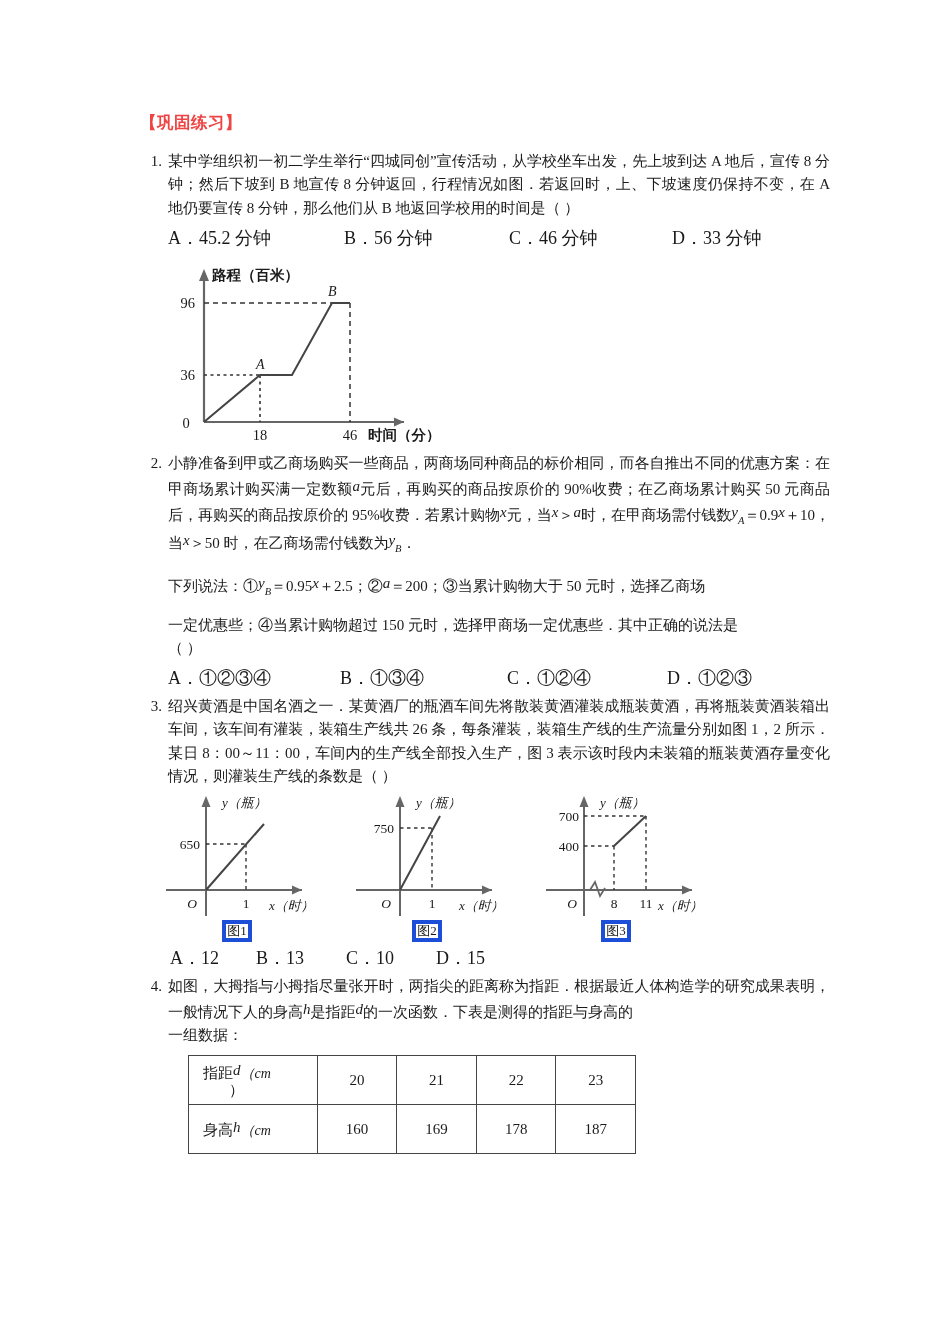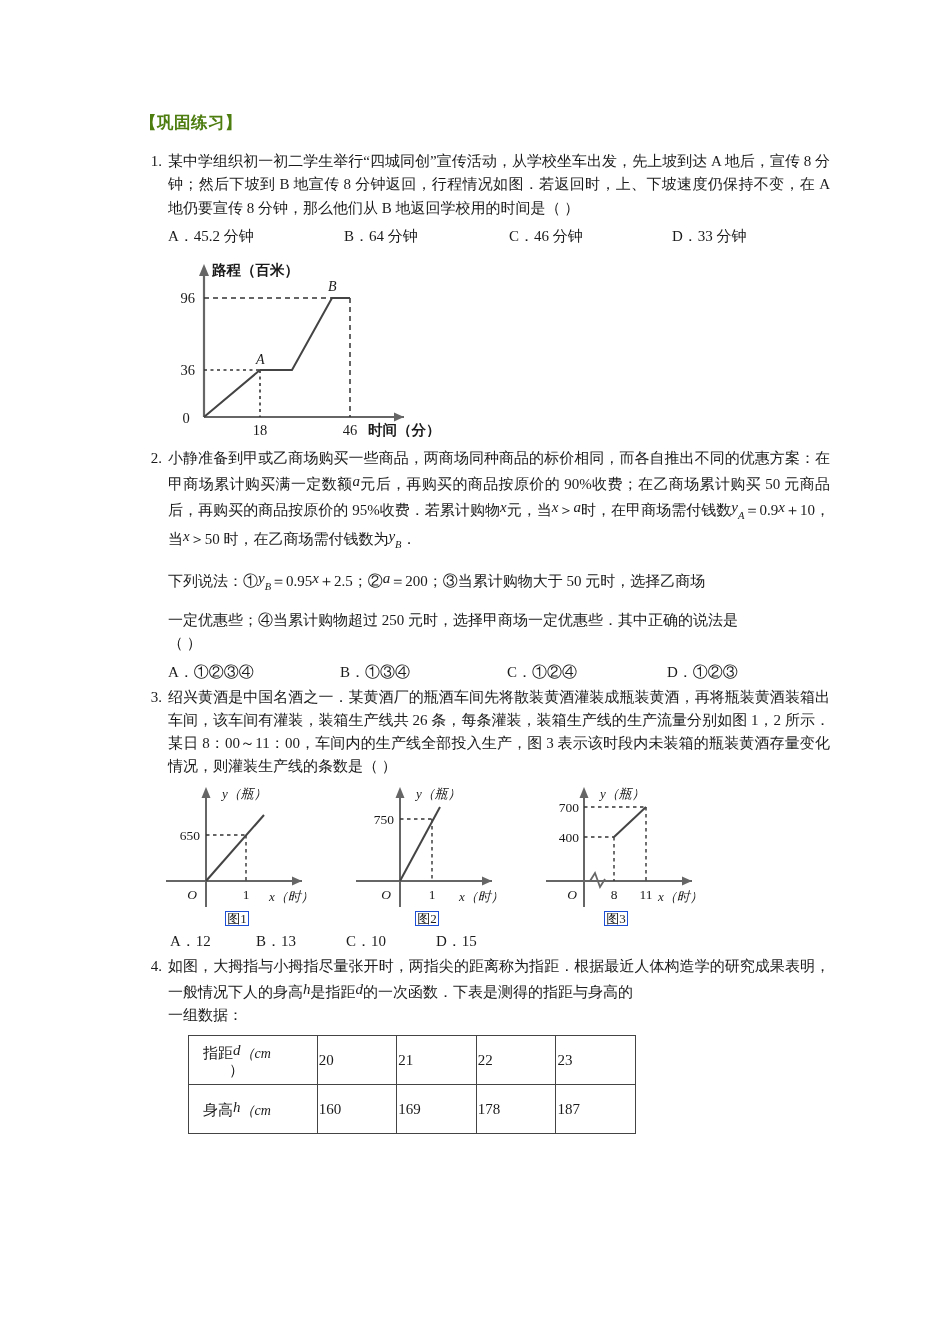--- a/index.html
+++ b/index.html
@@ -23,21 +23,21 @@
   }
   .content {
     position: absolute;
     left: 140px;
     top: 112px;
     width: 690px;
   }
 
   
   .section-head {
-    color: #4d7c0f;
+    color: #ef4444;
     font-weight: bold;
     font-size: 16.5px;
     letter-spacing: .5px;
     margin: 0 0 16px 0;
     font-family: "DejaVu Sans", "Liberation Sans", sans-serif;
   }
   .subhead {
     font-weight: bold;
     font-size: 16px;
     margin: 0 0 9px 0;
@@ -57,21 +57,21 @@
     position: absolute;
     left: 0;
     top: 0;
     width: 22px;
     text-align: right;
     font-size: 15px;
   }
   .q-body { display: block; }
   .opts {
     padding-left: 28px;
-    font-size: 15px;
+    font-size: 18px;
     line-height: 1.6;
     display: flex;
     margin: 2px 0 0 0;
   }
   .opts .opt { display: inline-block; }
   .opts.w1 .opt:nth-child(1) { width: 176px; }
   .opts.w1 .opt:nth-child(2) { width: 165px; }
   .opts.w1 .opt:nth-child(3) { width: 163px; }
   .opts.w2 .opt:nth-child(1) { width: 172px; }
   .opts.w2 .opt:nth-child(2) { width: 167px; }
@@ -106,36 +106,36 @@
     margin: 2px 0 0 22px;
   }
   .fig3-cell { position: relative; }
   .fig-caption {
     text-align: center;
     font-size: 14px;
     margin-top: -4px;
   }
   .fig-caption .boxed {
     display: inline-block;
-    border: 1px solid #1d4ed8;
+    border: 4px solid #1d4ed8;
     padding: 0 1px;
     line-height: 1.05;
     font-size: 13px;
   }
 
   
   .data-table {
     border-collapse: collapse;
     margin: 8px 0 0 48px;
     width: 448px;
   }
   .data-table td {
     border: 1.6px solid #444;
     height: 46px;
-    text-align: left;
+    text-align: center;
     font-size: 15px;
   }
   .data-table td.head-cell {
     width: 120px;
     text-align: left;
     padding-left: 14px;
     line-height: 1.15;
   }
   .data-table td.val { width: 82px; }
   .unit-it { font-style: italic; font-size: 14px; }
@@ -147,21 +147,21 @@
   <div class="content">
 
     <div class="section-head">【巩固练习】</div>
 
     <div class="q">
       <span class="q-num">1.</span>
       <span class="q-body">某中学组织初一初二学生举行“四城同创”宣传活动，从学校坐车出发，先上坡到达 A 地后，宣传 8 分钟；然后下坡到 B 地宣传 8 分钟返回，行程情况如图．若返回时，上、下坡速度仍保持不变，在 A 地仍要宣传 8 分钟，那么他们从 B 地返回学校用的时间是（ ）</span>
     </div>
     <div class="opts w1">
       <span class="opt">A．45.2 分钟</span>
-      <span class="opt">B．64 分钟</span>
+      <span class="opt">B．56 分钟</span>
       <span class="opt">C．46 分钟</span>
       <span class="opt">D．33 分钟</span>
     </div>
 
     <div class="fig1-wrap">
       <svg width="330" height="185" viewBox="0 0 330 185">
 
         <line x1="40" y1="165" x2="240" y2="165" stroke="#666" stroke-width="2.2"></line>
         <polygon points="240,165 230,160.5 230,169.5" fill="#666"></polygon>
         <line x1="40" y1="165" x2="40" y2="18" stroke="#666" stroke-width="2.2"></line>
@@ -192,21 +192,21 @@
         <span>小静准备到甲或乙商场购买一些商品，两商场同种商品的标价相同，而各自推出不同的</span><span>优惠方案：在甲商场累计购买满一定数额</span><span class="supvar">a</span><span>元后，再购买的商品按原价的 90%收费；在</span><span>乙商场累计购买 50 元商品后，再购买的商品按原价的 95%收费．若累计购物</span><span class="supvar">x</span><span>元，当</span><span class="supvar">x</span><span>＞</span><span class="supvar">a</span><span>时，在甲商场需付钱数</span><span class="eqvar">y</span><sub class="vr">A</sub><span>＝0.9</span><span class="supvar">x</span><span>＋10，当</span><span class="supvar">x</span><span>＞50 时，在乙商场需付钱数为</span><span class="eqvar">y</span><sub class="vr">B</sub><span>．</span>
       </span>
     </div>
 
     <div class="q" style="padding-left:28px; margin-top:14px;">
       <span class="q-body">
         <span>下列说法：①</span><span class="eqvar">y</span><sub class="vr">B</sub><span>＝0.95</span><span class="supvar">x</span><span>＋2.5；②</span><span class="supvar">a</span><span>＝200；③当累计购物大于 50 元时，选择乙商场</span>
       </span>
     </div>
     <div class="q" style="padding-left:28px; margin-top:14px;">
-      <span>一定优惠些；④当累计购物超过 250 元时，选择甲商场一定优惠些．其中正确的说法是</span><br>
+      <span>一定优惠些；④当累计购物超过 150 元时，选择甲商场一定优惠些．其中正确的说法是</span><br>
       <span>（ ）</span>
     </div>
 
     <div class="opts w2">
       <span class="opt">A．①②③④</span>
       <span class="opt">B．①③④</span>
       <span class="opt">C．①②④</span>
       <span class="opt">D．①②③</span>
     </div>
 

